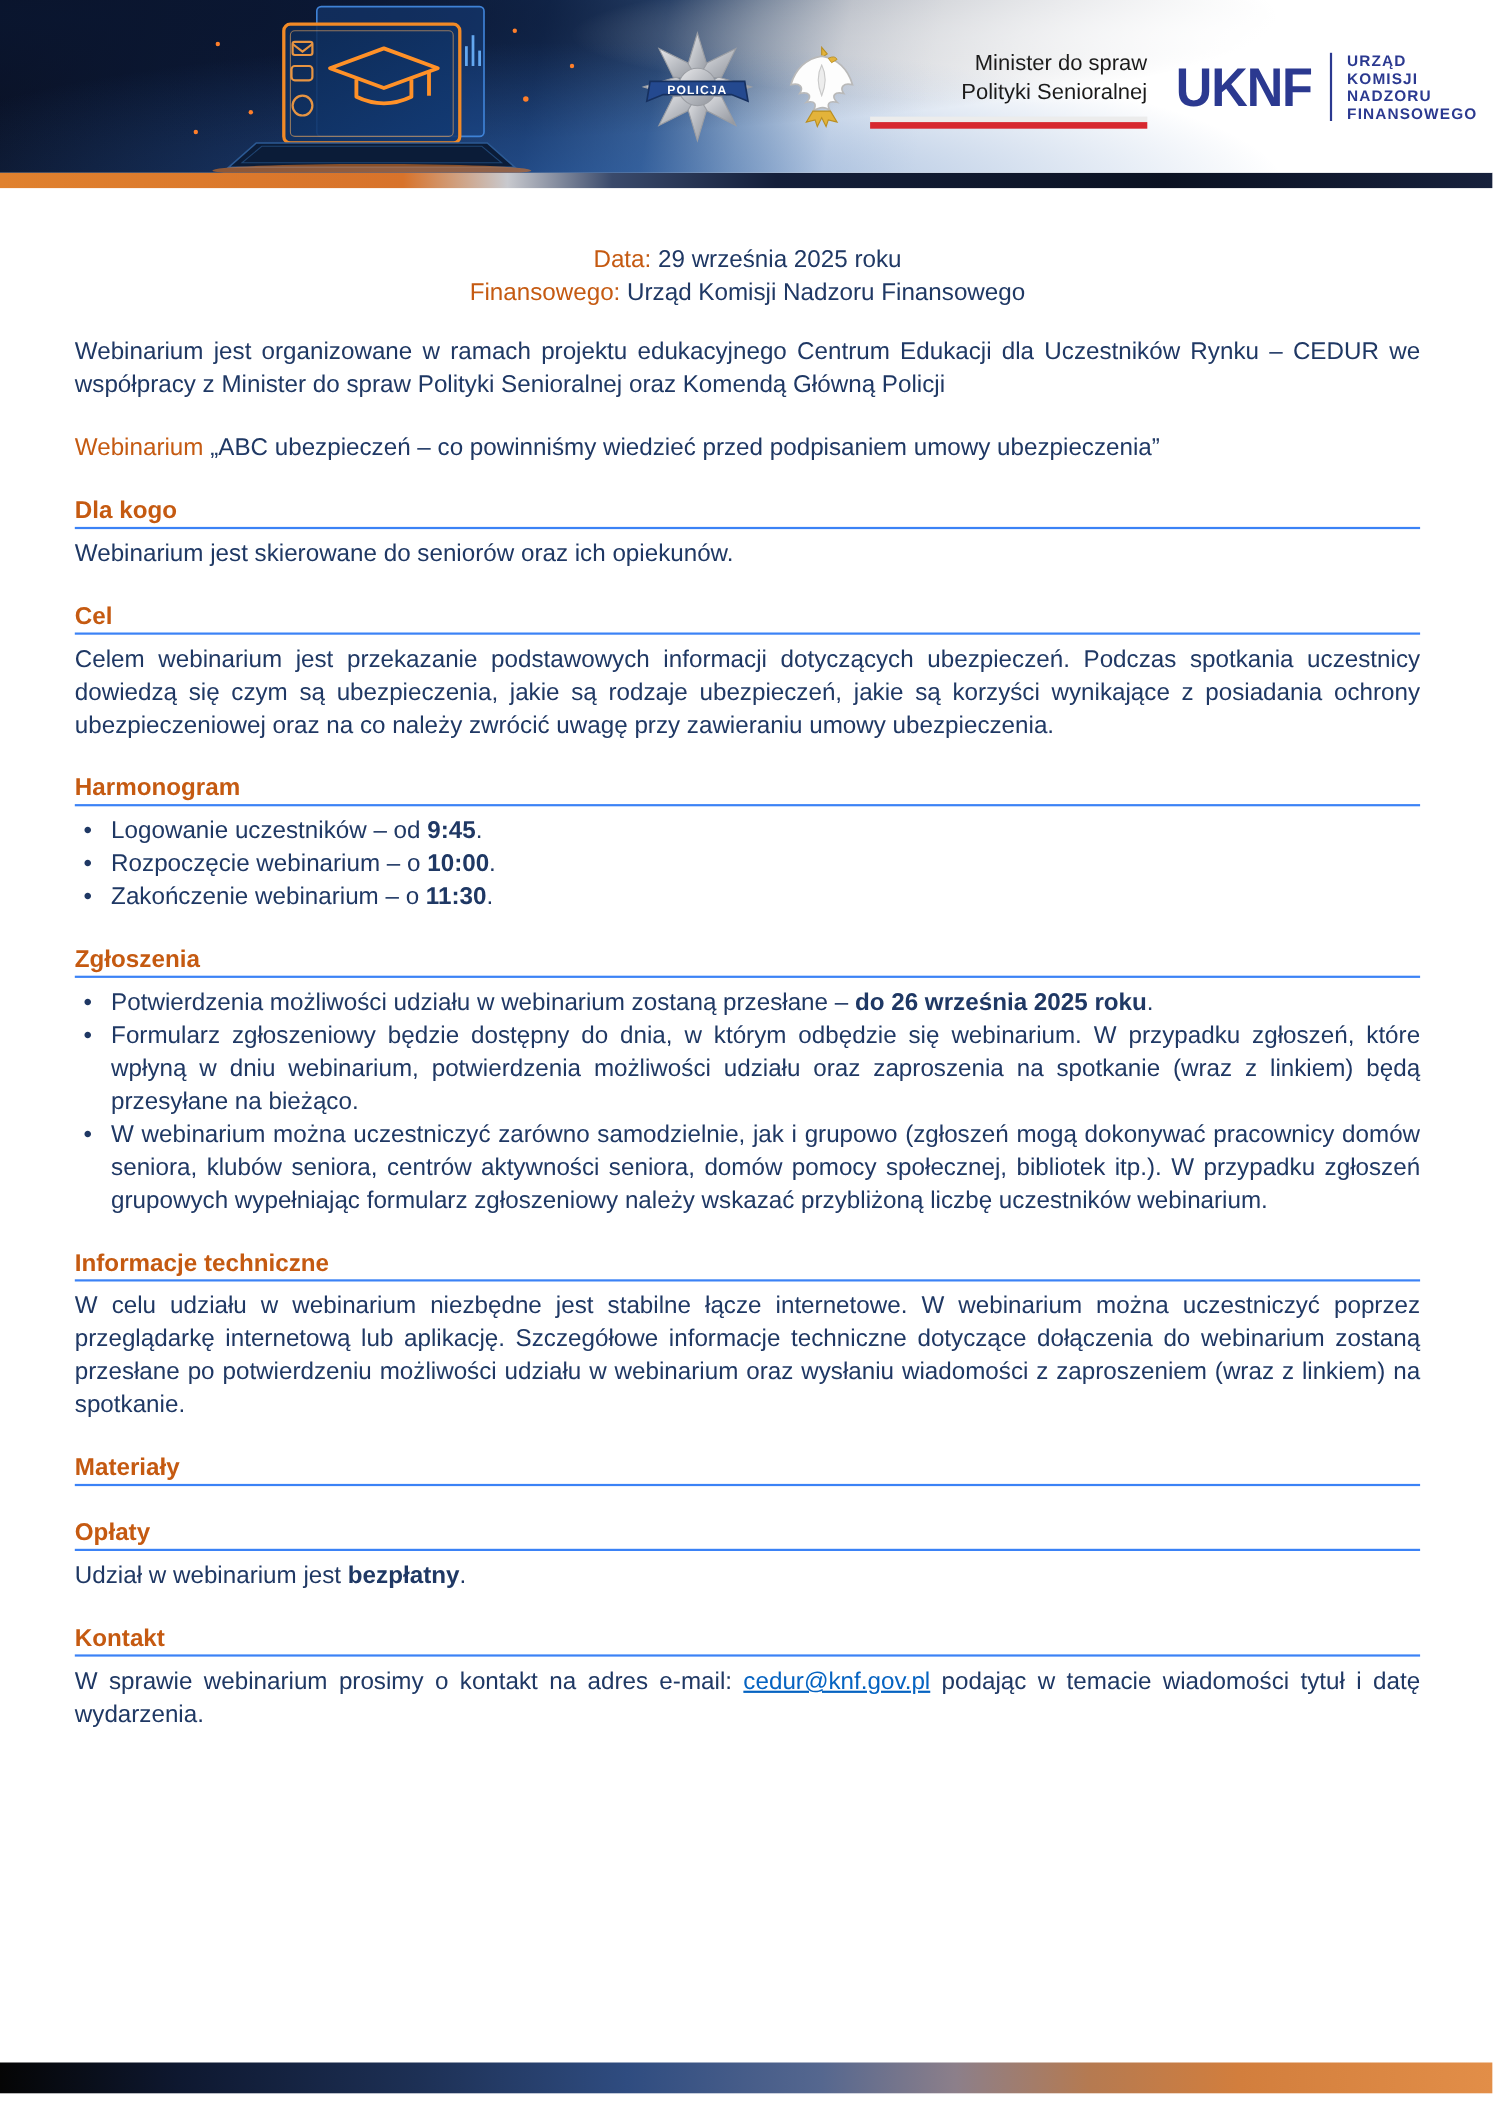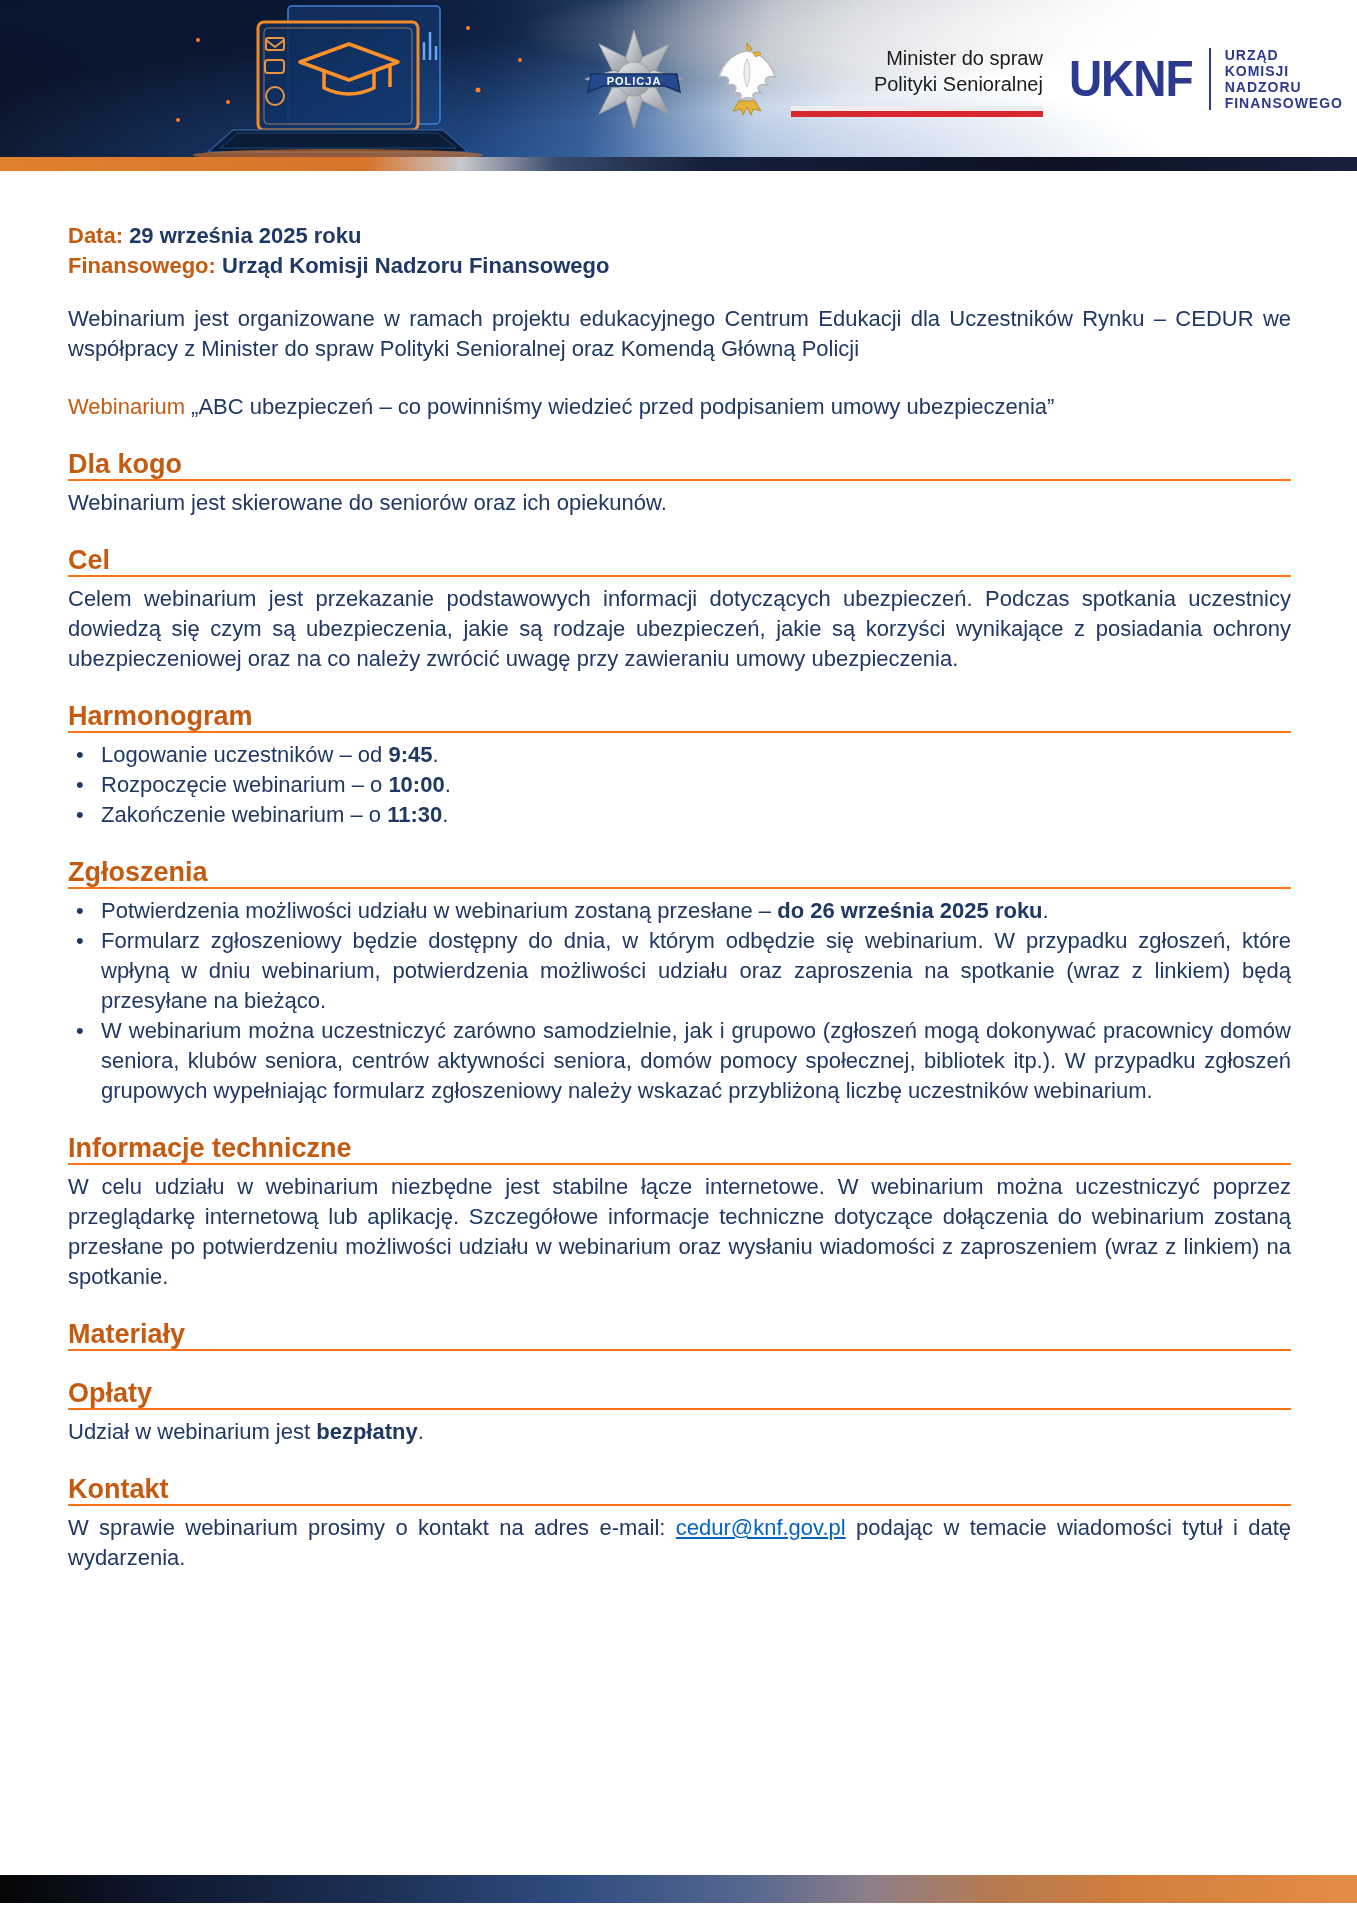--- a/index.html
+++ b/index.html
@@ -29,26 +29,26 @@
   .uknf-line{font-size:14px;font-weight:bold;letter-spacing:1px;color:#2B3990;line-height:16px;}
 
   .top-bar{width:100%;height:14px;
     background:linear-gradient(to right,#e0812e 0%,#d8732b 27%,#c8c9ce 34%,#3a4a6b 41%,#141f3a 52%,#0b1222 78%,#17213c 100%);}
 
   
   .content{padding:50px 66px 0 68px;font-size:22px;line-height:30px;}
   .navy{color:#1F3864;}
   .orange{color:#C55A11;}
   .b{font-weight:bold;}
-  .meta-line{font-weight:bold;}
+  .meta-line{font-weight:normal;text-align:center;}
   .intro{margin-top:23px;font-weight:normal;text-align:justify;}
   .doc-title{margin-top:28px;font-weight:normal;}
   .section{margin-top:30px;}
-  .section-heading{color:#C55A11;font-weight:bold;font-size:27px;line-height:24px;
-    border-bottom:2px solid #f97316;padding-bottom:3px;margin-bottom:7px;}
+  .section-heading{color:#C55A11;font-weight:bold;font-size:22px;line-height:24px;
+    border-bottom:2px solid #3b82f6;padding-bottom:3px;margin-bottom:7px;}
   .section-text{text-align:justify;}
   ul.bullets{list-style:none;margin:0;padding:0;}
   ul.bullets li{position:relative;padding-left:33px;text-align:justify;}
   ul.bullets li::before{content:"•";position:absolute;left:8px;top:0;color:#1F3864;}
   a.mail-link{color:#0563C1;text-decoration:underline;}
 
   
   .footer-bar{position:absolute;left:0;bottom:17px;width:100%;height:28px;
     background:linear-gradient(to right,#050505 0%,#0e1830 12%,#1d3055 28%,#2f4c80 42%,#55678f 55%,#8c7f8a 64%,#b57a51 73%,#d27e3d 83%,#e28e48 100%);}
 </style>

